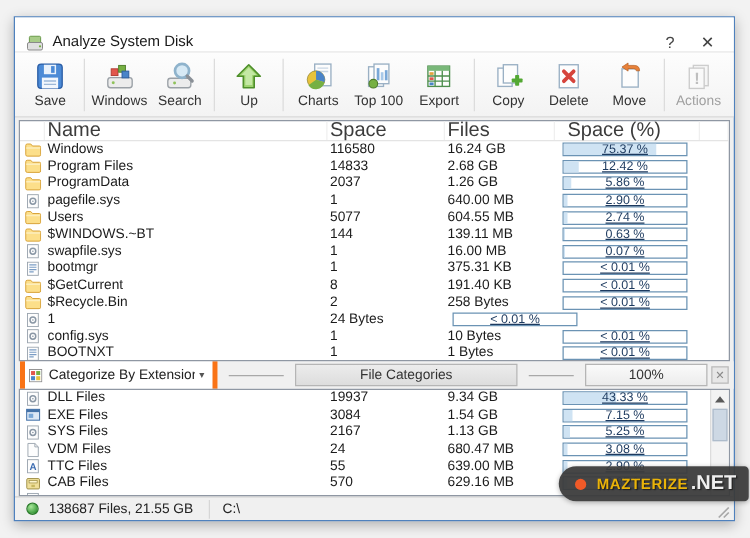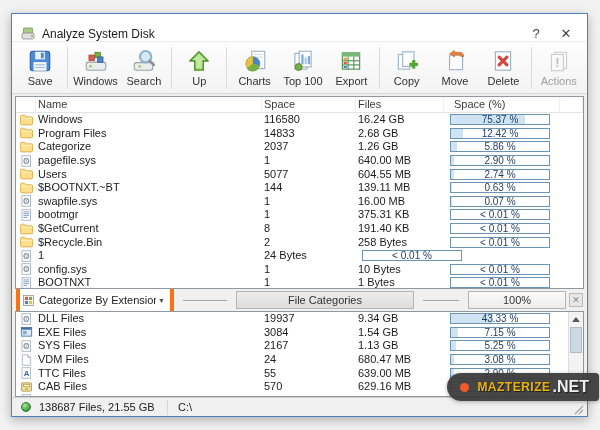--- a/index.html
+++ b/index.html
@@ -5,48 +5,48 @@
   * { margin:0; padding:0; box-sizing:border-box; }
   html,body { width:600px; height:430px; overflow:hidden; }
   body { background:#f2f2f2; font-family:"Liberation Sans", sans-serif; position:relative; }
   .window {
     position:absolute; left:11px; top:13px; width:577px; height:404px;
     background:#f0f0f0; border:1px solid #4f81bd;
     box-shadow:0 3px 10px rgba(0,0,0,0.28);
     display:flex; flex-direction:column;
   }
   
-  .titlebar { height:27px; background:#ffffff; display:flex; align-items:flex-end; padding:0 6px 0 8px; flex:none; }
+  .titlebar { height:27px; background:#ffffff; display:flex; align-items:flex-start; padding:12px 6px 0 8px; flex:none; }
   .ticon { width:16px; height:16px; margin-right:6px; flex:none; }
   .ticon svg { width:16px; height:16px; display:block; }
   .ttitle { font-size:12px; color:#1a1a1a; flex:1; }
   .capbtn { width:30px; text-align:center; font-size:13px; color:#444; cursor:default; }
   
   .toolbar { height:53px; flex:none; background:linear-gradient(#fdfdfd,#f3f3f3); border-top:1px solid #ececec; border-bottom:1px solid #d9d9d9; display:flex; align-items:center; padding:0 4px; }
   .toolbtn { width:51px; height:48px; display:flex; flex-direction:column; align-items:center; justify-content:center; gap:1px; }
   .toolbtn .tbicon { width:26px; height:26px; }
   .toolbtn .tbicon svg { width:26px; height:26px; display:block; }
   .toolbtn .tblabel { font-size:11px; color:#333; white-space:nowrap; }
   .toolbtn.disabled .tblabel { color:#a0a0a0; }
   .tsep { width:1px; height:42px; background:#dcdcdc; margin:0 3px; flex:none; }
   
   .tablewrap { margin:0 3px; background:#fff; border:1px solid #8f97a3; position:relative; overflow:hidden; flex:none; }
   .tablewrap.top { margin-top:2px; height:193px; }
   .tablewrap.bottom { height:86px; }
   .thead { display:grid; grid-template-columns:20px 226px 94px 88px 116px 1fr; height:16px; align-items:center; border-bottom:1px solid #e4e4e4; }
-  .thead span { font-size:11px; color:#3c3c3c; line-height:15px; border-right:1px solid #efefef; height:100%; padding-left:2px; }
+  .thead span { font-size:16px; color:#3c3c3c; line-height:15px; border-right:1px solid #efefef; height:100%; padding-left:2px; }
   .thead .hpct { padding-left:10px; }
   .trow { display:grid; grid-template-columns:20px 226px 94px 88px 116px 1fr; height:13.6px; align-items:center; font-size:11px; color:#1b1b1b; }
   .cicon { width:14px; height:12px; margin-left:4px; }
   .cicon svg { width:13px; height:12px; display:block; }
   .cname,.cfiles,.cspace { white-space:nowrap; overflow:hidden; line-height:13px; padding-left:2px; }
   .cbar { position:relative; height:11px; width:100px; margin-left:6px; border:1px solid #6b93b4; background:#fff; }
   .cbar.empty { border:none; background:none; }
   .cbar .fill { position:absolute; left:0; top:0; bottom:0; background:#cfe3f3; }
-  .cbar .plabel { position:absolute; left:0; right:0; top:-1px; text-align:center; font-size:10px; color:#1d3a5f; line-height:11px; }
+  .cbar .plabel { position:absolute; left:0; right:0; top:-1px; text-align:center; font-size:10px; color:#1d3a5f; line-height:11px;text-decoration:underline; }
   
   .catbar { height:22px; flex:none; display:flex; align-items:center; padding:0 4px; background:#f0f0f0; }
   .combo { width:158px; height:32px; background:#fff; border:4px solid #f97316; display:flex; align-items:center; padding:0 3px; font-size:11px; color:#222; }
   .cgicon { width:11px; height:11px; margin-right:5px; flex:none; }
   .cgicon svg { width:11px; height:11px; display:block; }
   .combo .clabel { flex:1; white-space:nowrap; overflow:hidden; }
   .carrow { font-size:7px; color:#555; padding:0 2px; }
   .dash { height:1px; background:#a8a8a8; width:44px; margin:0 9px; }
   .dash.short { width:36px; }
   .hbtn { height:18px; font-size:11px; color:#333; text-align:center; line-height:17px; border:1px solid #b5b5b5; }
@@ -196,34 +196,34 @@
             <rect x="8" y="3.5" width="10.5" height="13.5" fill="#fdfdfd" stroke="#9ab0c4"></rect>
             <rect x="14.2" y="13.6" width="8" height="3" rx="0.6" fill="#53a833"></rect>
             <rect x="16.7" y="11.1" width="3" height="8" rx="0.6" fill="#53a833"></rect>
           </svg>
         </span>
         <span class="tblabel">Copy</span>
       </div>
       <div class="toolbtn">
         <span class="tbicon">
           <svg viewBox="0 0 24 24">
+            <rect x="5" y="3.5" width="14" height="17" fill="#fdfdfd" stroke="#9ab0c4"></rect>
+            <path d="M8.4 8.4 L15.6 15.6 M15.6 8.4 L8.4 15.6" stroke="#d6443c" stroke-width="2.8" stroke-linecap="round"></path>
+          </svg>
+        </span>
+        <span class="tblabel">Delete</span>
+      </div>
+      <div class="toolbtn">
+        <span class="tbicon">
+          <svg viewBox="0 0 24 24">
             <rect x="7" y="6.5" width="12" height="13.5" fill="#fdfdfd" stroke="#9ab0c4"></rect>
             <path d="M20 8 Q20 4 16 4 L11.5 4 L11.5 2.2 L7 5.2 L11.5 8.2 L11.5 6.4 L15.5 6.4 Q17.6 6.4 17.6 8 Z" fill="#e8813a" stroke="#b05a1e" stroke-width="0.5"></path>
           </svg>
         </span>
         <span class="tblabel">Move</span>
-      </div>
-      <div class="toolbtn">
-        <span class="tbicon">
-          <svg viewBox="0 0 24 24">
-            <rect x="5" y="3.5" width="14" height="17" fill="#fdfdfd" stroke="#9ab0c4"></rect>
-            <path d="M8.4 8.4 L15.6 15.6 M15.6 8.4 L8.4 15.6" stroke="#d6443c" stroke-width="2.8" stroke-linecap="round"></path>
-          </svg>
-        </span>
-        <span class="tblabel">Delete</span>
       </div>
       <span class="tsep"></span>
       <div class="toolbtn disabled">
         <span class="tbicon">
           <svg viewBox="0 0 24 24" opacity="0.55">
             <rect x="8" y="4" width="11" height="15" fill="#f4f4f4" stroke="#a8a8a8"></rect>
             <rect x="5" y="6" width="11" height="15" fill="#fafafa" stroke="#a8a8a8"></rect>
             <text x="8.6" y="17.5" font-size="12" font-weight="bold" fill="#8f8f8f">!</text>
           </svg>
         </span>
@@ -273,21 +273,21 @@
           </span>
           <span></span>
         </div>
         <div class="trow">
           <span class="cicon">
             <svg viewBox="0 0 13 12">
               <path d="M0.6 2.4 Q0.6 1.2 1.8 1.2 H4.6 L6 2.8 H11.6 Q12.5 2.8 12.5 3.8 V9.8 Q12.5 10.9 11.3 10.9 H1.8 Q0.6 10.9 0.6 9.8 Z" fill="#fcdf8a" stroke="#d9a43b" stroke-width="0.8"></path>
               <path d="M1 4.4 H12.1" stroke="#fdeebc" stroke-width="1.1"></path>
             </svg>
           </span>
-          <span class="cname">Categorize</span>
+          <span class="cname">ProgramData</span>
           <span class="cfiles">2037</span>
           <span class="cspace">1.26 GB</span>
           <span class="cbar">
             <span class="fill" style="width:5.86%"></span>
             <span class="plabel">5.86 %</span>
           </span>
           <span></span>
         </div>
         <div class="trow">
           <span class="cicon">
@@ -322,21 +322,21 @@
           </span>
           <span></span>
         </div>
         <div class="trow">
           <span class="cicon">
             <svg viewBox="0 0 13 12">
               <path d="M0.6 2.4 Q0.6 1.2 1.8 1.2 H4.6 L6 2.8 H11.6 Q12.5 2.8 12.5 3.8 V9.8 Q12.5 10.9 11.3 10.9 H1.8 Q0.6 10.9 0.6 9.8 Z" fill="#fcdf8a" stroke="#d9a43b" stroke-width="0.8"></path>
               <path d="M1 4.4 H12.1" stroke="#fdeebc" stroke-width="1.1"></path>
             </svg>
           </span>
-          <span class="cname">$BOOTNXT.~BT</span>
+          <span class="cname">$WINDOWS.~BT</span>
           <span class="cfiles">144</span>
           <span class="cspace">139.11 MB</span>
           <span class="cbar">
             <span class="fill" style="width:0.9%"></span>
             <span class="plabel">0.63 %</span>
           </span>
           <span></span>
         </div>
         <div class="trow">
           <span class="cicon">

